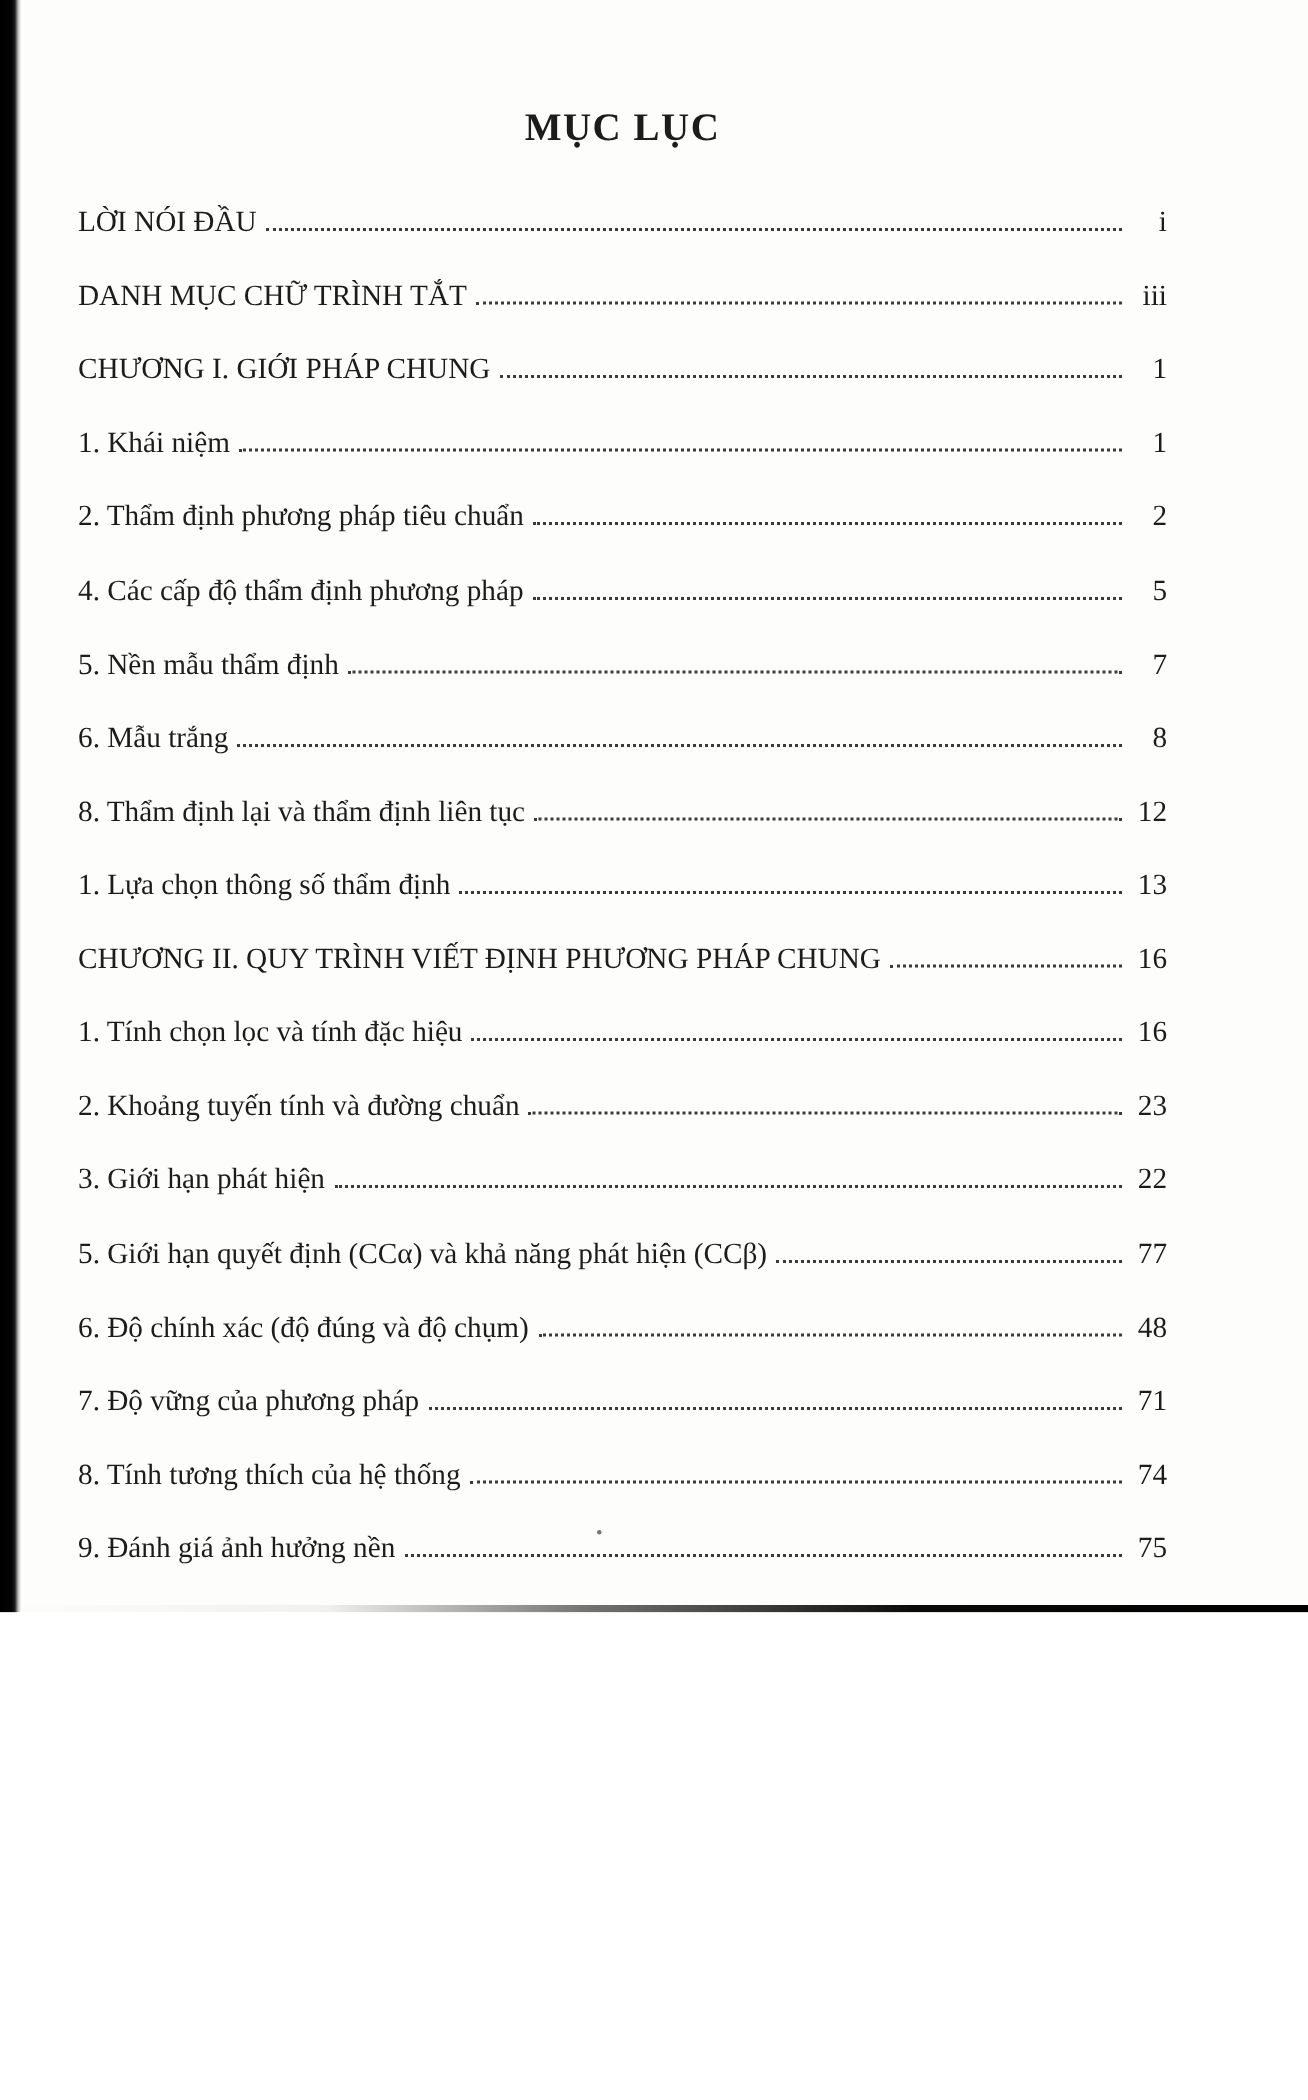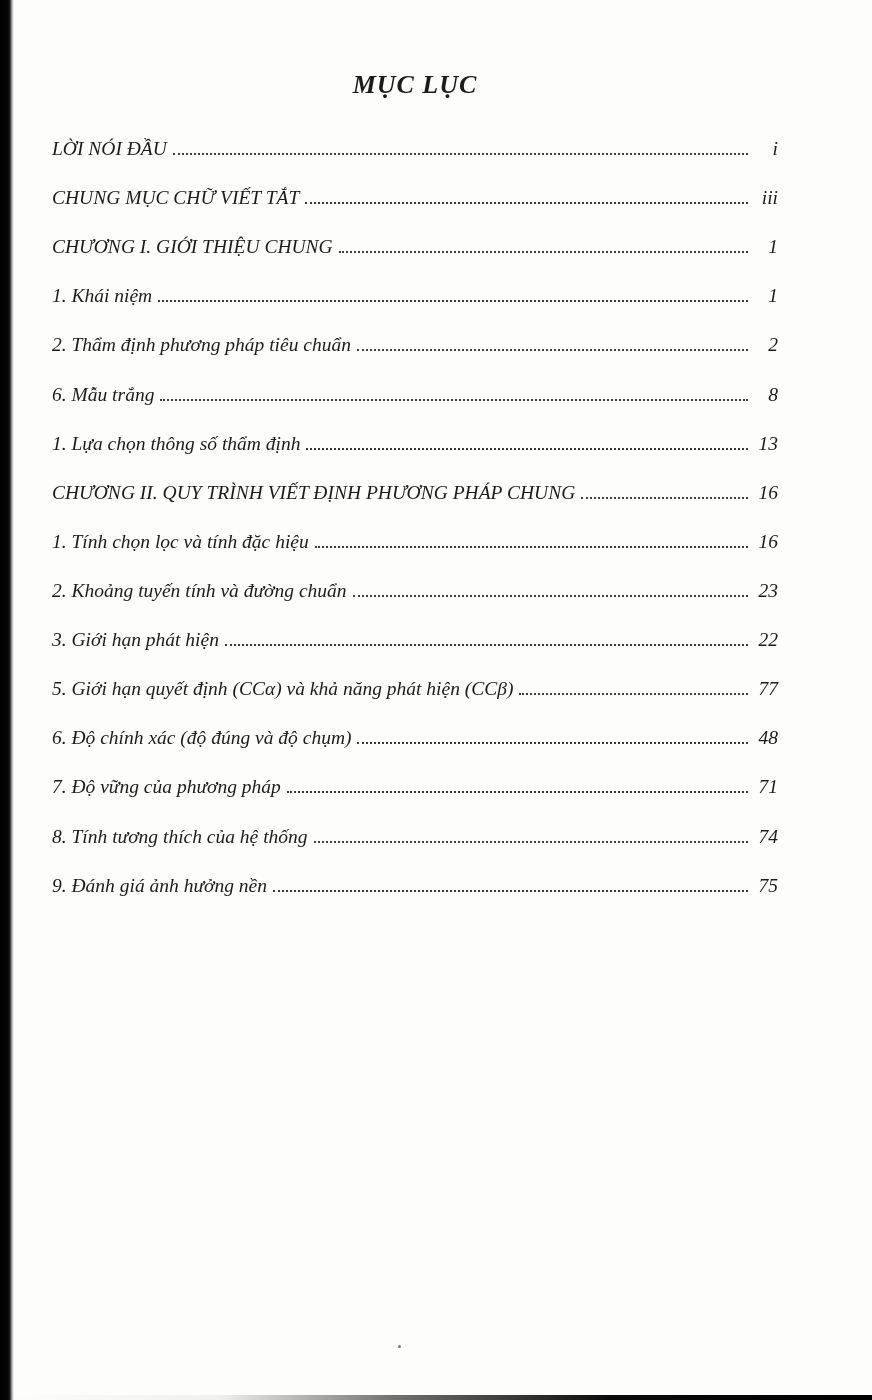--- a/index.html
+++ b/index.html
@@ -3,26 +3,25 @@
 <meta charset="utf-8">
 <style>
   html, body {
     margin: 0;
     padding: 0;
     background: #ffffff;
   }
   .page {
     position: relative;
     width: 872px;
-    height: 1400px;
+    height: 1075px;
     background: #fdfdfb;
     overflow: hidden;
     font-family: "Liberation Serif", "DejaVu Serif", serif;
     color: #1c1c1c;
-    font-style: italic;
   }
   
   .left-edge {
     position: absolute;
     top: 0;
     left: 0;
     width: 14px;
     height: 100%;
     background: linear-gradient(to right,
       #000000 0px, #050505 8px, #222222 10px,
@@ -102,53 +101,68 @@
     <h1 class="doc-title">MỤC LỤC</h1>
 
     <div class="toc-list">
   <div class="toc-row">
     <span class="toc-label">LỜI NÓI ĐẦU</span>
     <span class="leader-dots"></span>
     <span class="toc-page">i</span>
   </div>
 
   <div class="toc-row">
-    <span class="toc-label">CHUNG MỤC CHỮ VIẾT TẮT</span>
+    <span class="toc-label">DANH MỤC CHỮ TRÌNH TẮT</span>
     <span class="leader-dots"></span>
     <span class="toc-page">iii</span>
   </div>
 
   <div class="toc-row">
-    <span class="toc-label">CHƯƠNG I. GIỚI THIỆU CHUNG</span>
+    <span class="toc-label">CHƯƠNG I. GIỚI PHÁP CHUNG</span>
     <span class="leader-dots"></span>
     <span class="toc-page">1</span>
   </div>
 
   <div class="toc-row">
     <span class="toc-label">1. Khái niệm</span>
     <span class="leader-dots"></span>
     <span class="toc-page">1</span>
   </div>
 
   <div class="toc-row">
     <span class="toc-label">2. Thẩm định phương pháp tiêu chuẩn</span>
     <span class="leader-dots"></span>
     <span class="toc-page">2</span>
   </div>
 
 
-
+  <div class="toc-row">
+    <span class="toc-label">4. Các cấp độ thẩm định phương pháp</span>
+    <span class="leader-dots"></span>
+    <span class="toc-page">5</span>
+  </div>
+
+  <div class="toc-row">
+    <span class="toc-label">5. Nền mẫu thẩm định</span>
+    <span class="leader-dots"></span>
+    <span class="toc-page">7</span>
+  </div>
 
   <div class="toc-row">
     <span class="toc-label">6. Mẫu trắng</span>
     <span class="leader-dots"></span>
     <span class="toc-page">8</span>
   </div>
 
 
+  <div class="toc-row">
+    <span class="toc-label">8. Thẩm định lại và thẩm định liên tục</span>
+    <span class="leader-dots"></span>
+    <span class="toc-page">12</span>
+  </div>
 
   <div class="toc-row">
     <span class="toc-label">1. Lựa chọn thông số thẩm định</span>
     <span class="leader-dots"></span>
     <span class="toc-page">13</span>
   </div>
 
   <div class="toc-row">
     <span class="toc-label">CHƯƠNG II. QUY TRÌNH VIẾT ĐỊNH PHƯƠNG PHÁP CHUNG</span>
     <span class="leader-dots"></span>

